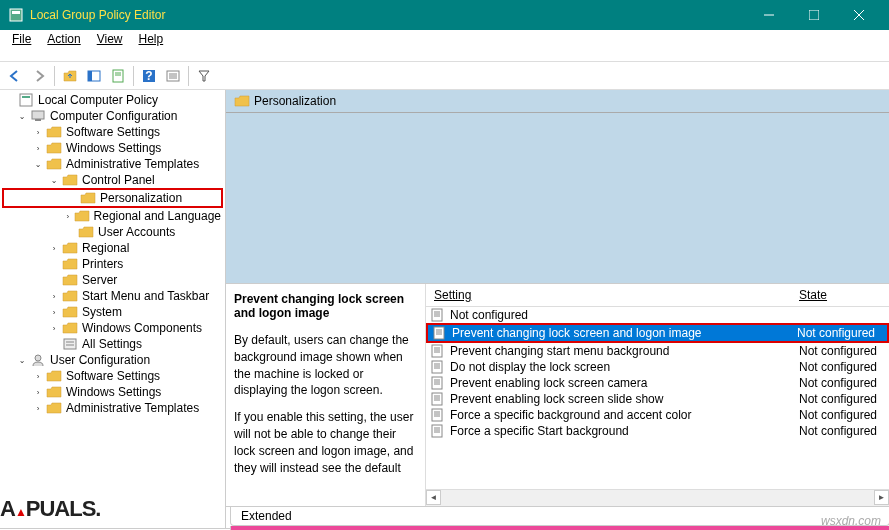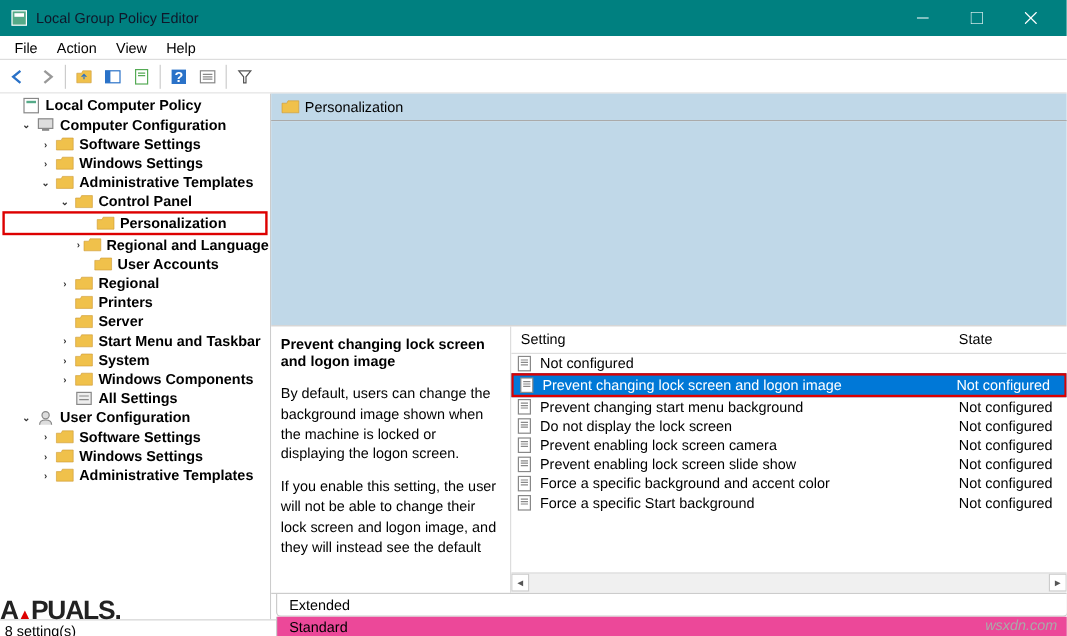--- a/index.html
+++ b/index.html
@@ -1,33 +1,33 @@
 <!DOCTYPE html>
 <html><head>
   <meta charset="utf-8">
   <style>
     * { margin: 0; padding: 0; box-sizing: border-box; font-family: 'Segoe UI', Tahoma, sans-serif; font-size: 12px; }
     body { background: #fff; width: 889px; height: 530px; overflow: hidden; position: relative; }
     
-    .titlebar { background: #008080; color: #0f172a; height: 30px; display: flex; align-items: center; padding: 0 8px; }
+    .titlebar { background: #008080; color: #fde047; height: 30px; display: flex; align-items: center; padding: 0 8px; }
     .titlebar-icon { width: 16px; height: 16px; margin-right: 6px; }
     .titlebar-text { flex: 1; font-size: 12px; }
     .titlebar-btns { display: flex; gap: 0; }
     .titlebar-btn { width: 45px; height: 30px; display: flex; align-items: center; justify-content: center; color: #fff; cursor: pointer; }
     
-    .menubar { height: 20px; display: flex; align-items: center; padding: 0 4px; border-bottom: 1px solid #ddd; }
+    .menubar { height: 32px; display: flex; padding: 0 4px; border-bottom: 1px solid #ddd; text-decoration: underline; }
     .menu-item { padding: 2px 8px; cursor: pointer; }
     
     .toolbar { height: 28px; display: flex; align-items: center; padding: 2px 4px; border-bottom: 1px solid #ddd; gap: 2px; }
     .toolbar-btn { width: 22px; height: 22px; display: flex; align-items: center; justify-content: center; cursor: pointer; border: 1px solid transparent; }
     .toolbar-sep { width: 1px; height: 20px; background: #ccc; margin: 0 2px; }
     
     .main-area { display: flex; height: 438px; }
     
-    .tree-panel { width: 226px; border-right: 1px solid #ccc; overflow: auto; background: #fff; padding: 2px; font-weight: bold; }
+    .tree-panel { width: 226px; border-right: 1px solid #ccc; overflow: auto; background: #fff; padding: 2px; }
     .tree-node { display: flex; align-items: center; padding: 1px 2px; cursor: pointer; white-space: nowrap; }
     .tree-node.highlighted { border: 2px solid #d00; }
     .tree-expand { width: 12px; height: 12px; display: inline-flex; align-items: center; justify-content: center; margin-right: 2px; font-size: 8px; color: #333; }
     .tree-icon { width: 16px; height: 14px; margin-right: 4px; display: inline-flex; align-items: center; justify-content: center; }
     .tree-label { font-size: 12px; }
     .indent-0 { padding-left: 2px; }
     .indent-1 { padding-left: 14px; }
     .indent-2 { padding-left: 30px; }
     .indent-3 { padding-left: 46px; }
     .indent-4 { padding-left: 62px; }
@@ -35,21 +35,21 @@
     .detail-panel { flex: 1; display: flex; flex-direction: column; }
     .detail-header { background: #c0d8e8; padding: 4px 8px; display: flex; align-items: center; border-bottom: 1px solid #aaa; }
     .detail-blank { height: 170px; background: #c0d8e8; }
     
     .detail-content { flex: 1; display: flex; background: #fff; border-top: 1px solid #ccc; }
     .desc-panel { width: 200px; border-right: 1px solid #ddd; padding: 8px; overflow: hidden; }
     .desc-title { font-weight: bold; margin-bottom: 12px; }
     .desc-text { margin-bottom: 10px; line-height: 1.4; }
     
     .settings-panel { flex: 1; display: flex; flex-direction: column; overflow: hidden; }
-    .settings-header { display: flex; border-bottom: 1px solid #ddd; padding: 4px 0; }
+    .settings-header { display: flex; border-bottom: 1px solid #ddd; padding: 4px 0; text-decoration: underline; }
     .settings-header .col-setting { flex: 1; padding-left: 8px; }
     .settings-header .col-state { width: 90px; margin-left: 40px; }
     .settings-list { flex: 1; overflow: auto; }
     .setting-row { display: flex; align-items: center; padding: 1px 0; cursor: pointer; }
     .setting-row.selected { background: #0078d7; color: #fff; }
     .setting-row.highlighted { border: 2px solid #d00; }
     .setting-icon { width: 16px; height: 14px; margin: 0 4px; display: inline-flex; }
     .setting-name { flex: 1; overflow: hidden; text-overflow: ellipsis; white-space: nowrap; }
     .setting-state { width: 90px; }
     .scroll-bottom {height: 17px; background:#f0f0f0; border-top:1px solid #ddd; display:flex;}

